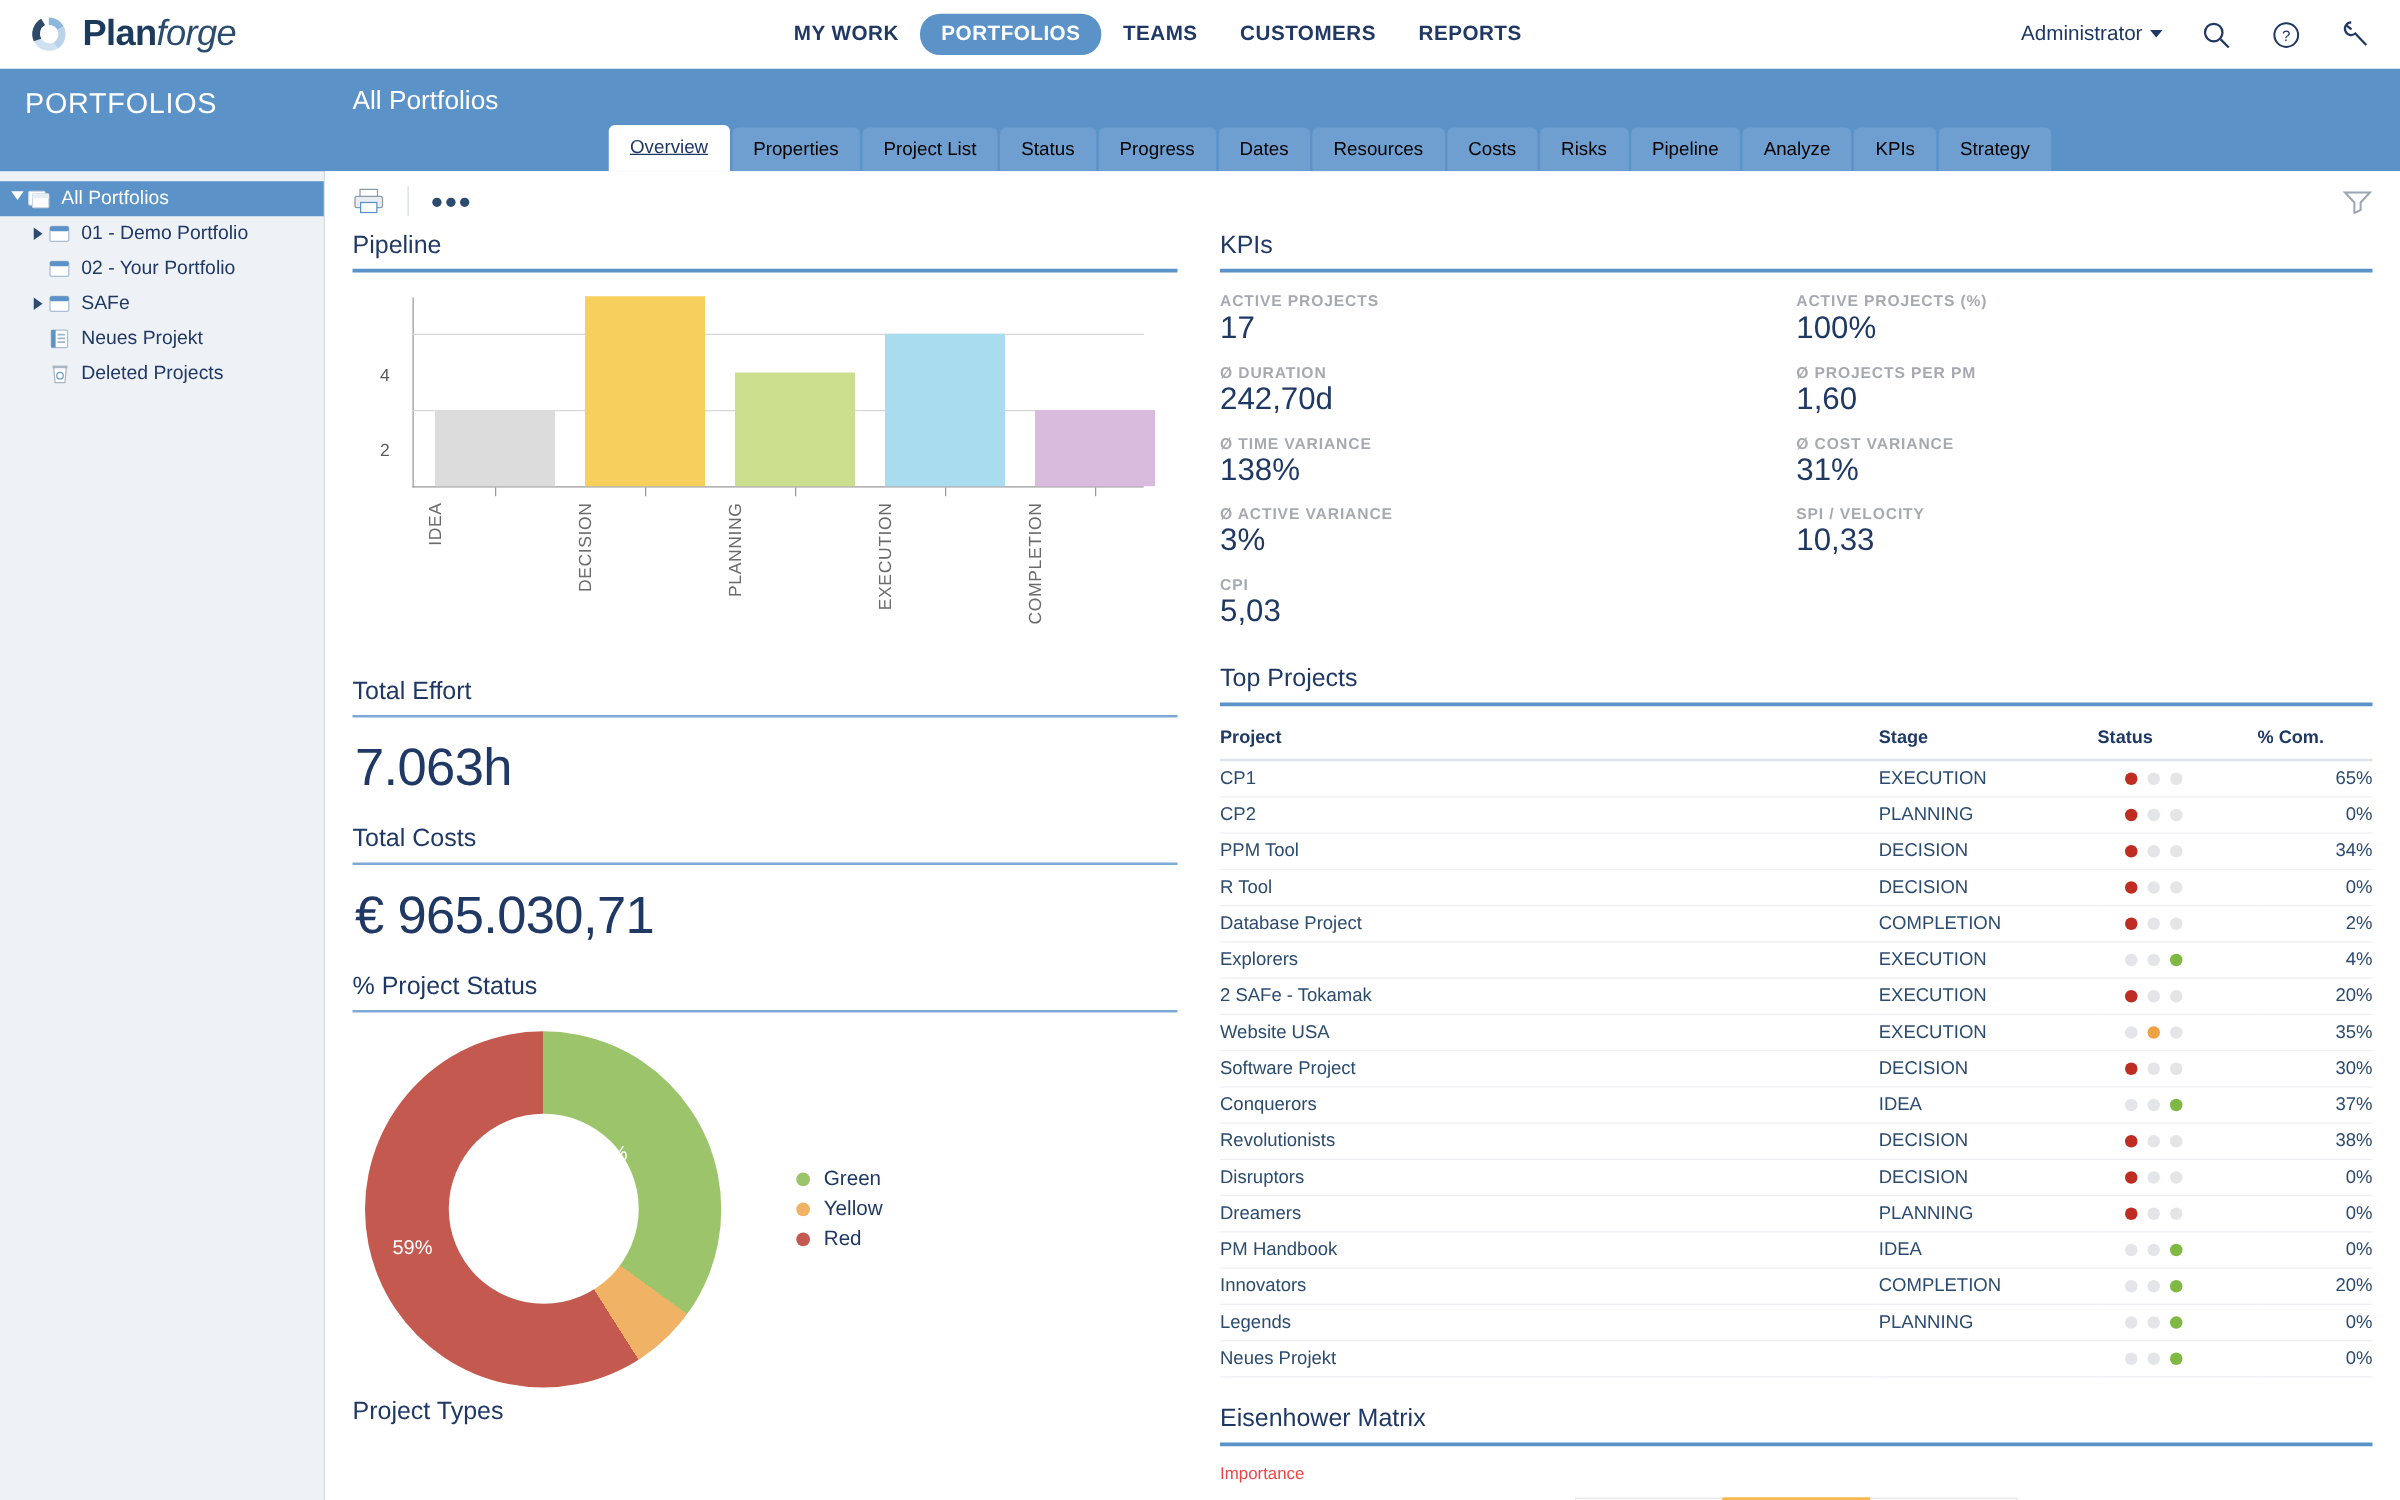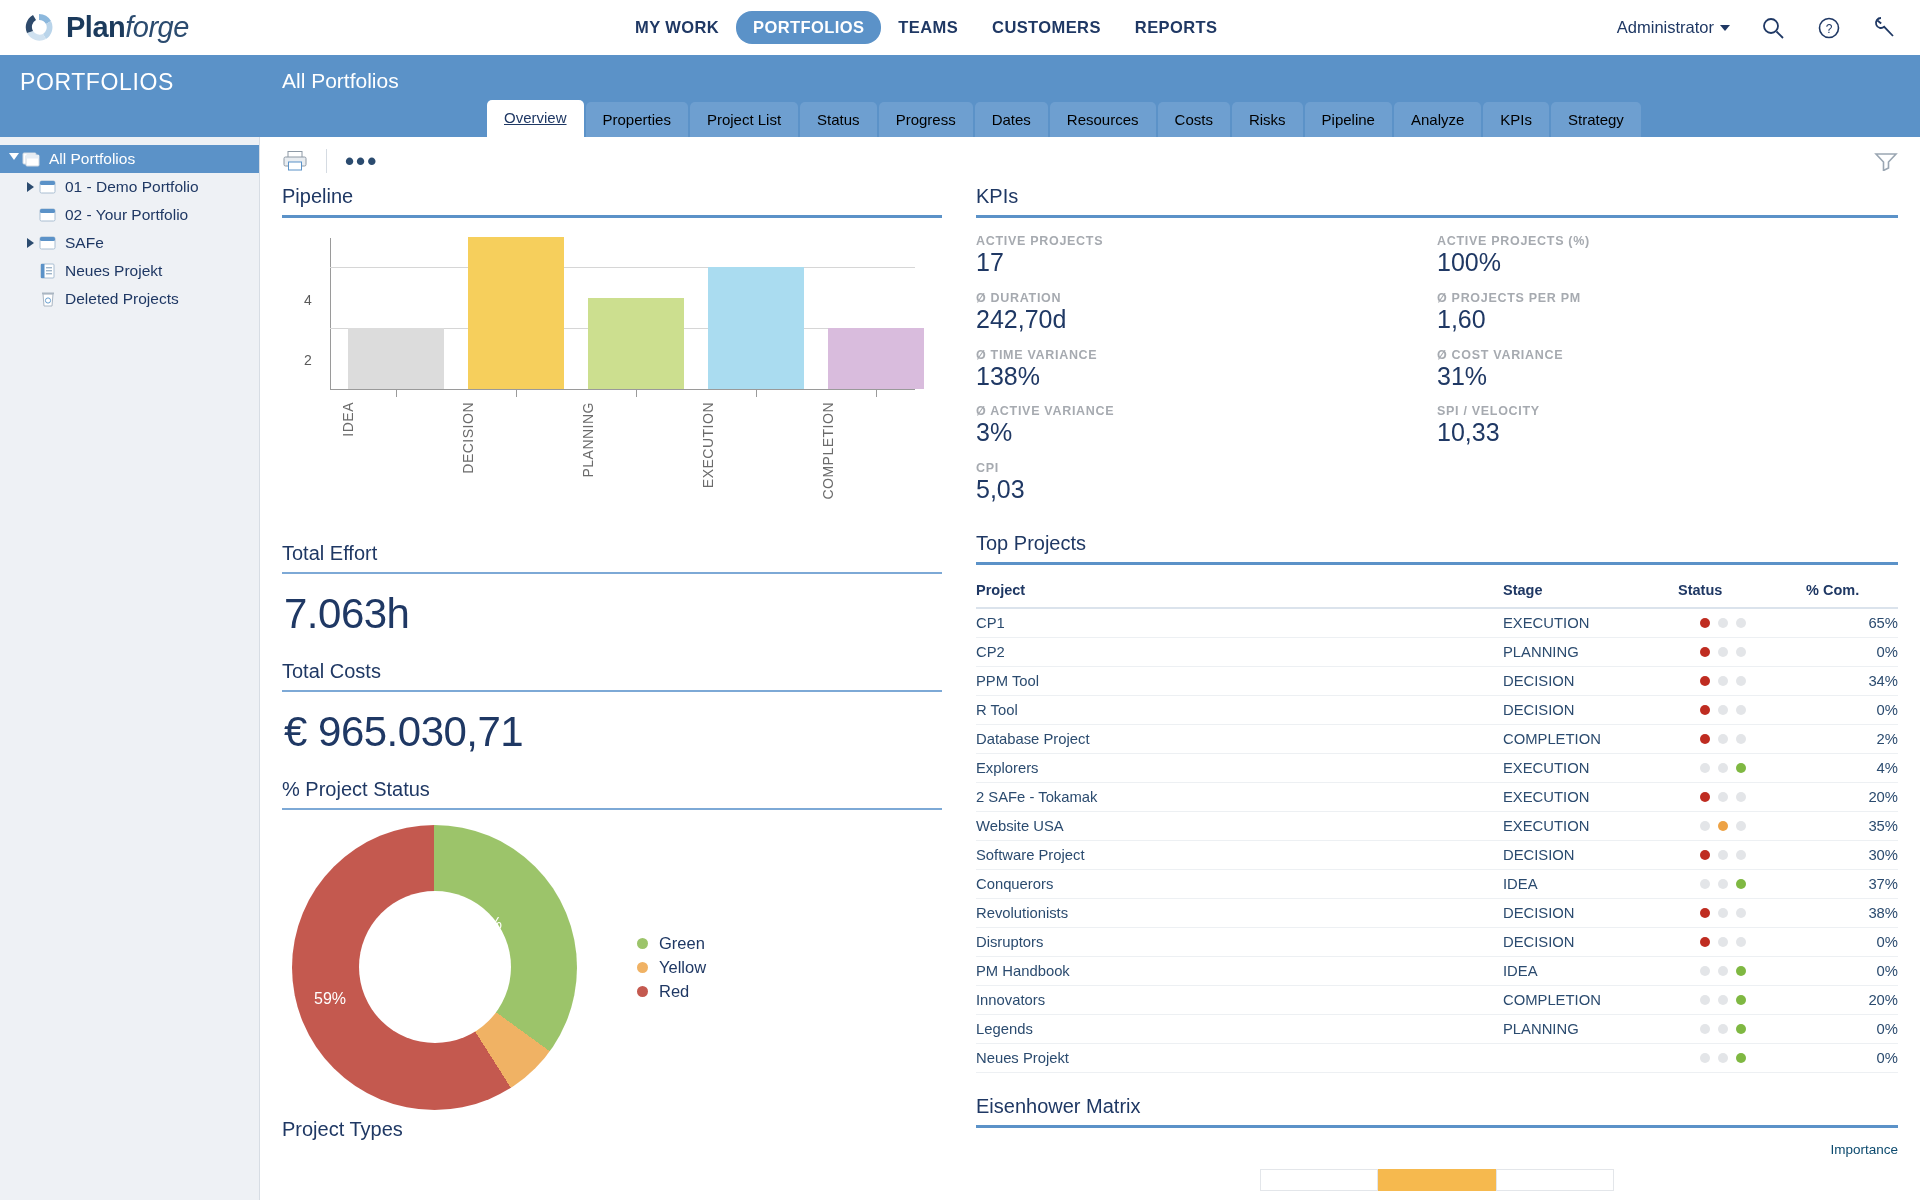--- a/index.html
+++ b/index.html
@@ -122,21 +122,21 @@
   .c-pct { width: 92px; text-align:right; }
   th.c-status, td.c-status { text-align:left; }
   th.c-pct { text-align:right; }
   .dots { display:flex; gap:8px; padding-left: 22px;}
   .sd { width:10px;height:10px;border-radius:50%; background:#e3e5e8; }
   .sd.red { background:#bf2c21; }
   .sd.amber { background:#eda245; }
   .sd.green { background:#7fb842; }
 
   
-  #eh-importance { font-size:13.5px; color:#0c4a6e; text-align:right; margin-top: 14px;}
+  #eh-importance { font-size:13.5px; color:#ef4444; text-align:left; margin-top: 14px;}
   #eh-bars { display:flex; justify-content:center; gap:0; margin-top:6px; align-items:flex-end; height:28px;}
   .eh-cell { width: 118px; height: 22px; border:1px solid #e3e6ea; }
 </style>
 </head>
 <body>
 
 <div id="topbar">
   <div id="logo-wrap">
     <span id="logo-mark">
       <svg width="34" height="34" viewBox="0 0 34 34">
@@ -559,20 +559,32 @@
                   <td class="c-status">
                     <div class="dots">
                       <span class="sd red"></span>
                       <span class="sd"></span>
                       <span class="sd"></span>
                     </div>
                   </td>
                   <td class="c-pct">0%</td>
                 </tr>
                 <tr>
+                  <td>Dreamers</td>
+                  <td class="c-stage">PLANNING</td>
+                  <td class="c-status">
+                    <div class="dots">
+                      <span class="sd red"></span>
+                      <span class="sd"></span>
+                      <span class="sd"></span>
+                    </div>
+                  </td>
+                  <td class="c-pct">0%</td>
+                </tr>
+                <tr>
                   <td>PM Handbook</td>
                   <td class="c-stage">IDEA</td>
                   <td class="c-status">
                     <div class="dots">
                       <span class="sd"></span>
                       <span class="sd"></span>
                       <span class="sd green"></span>
                     </div>
                   </td>
                   <td class="c-pct">0%</td>

